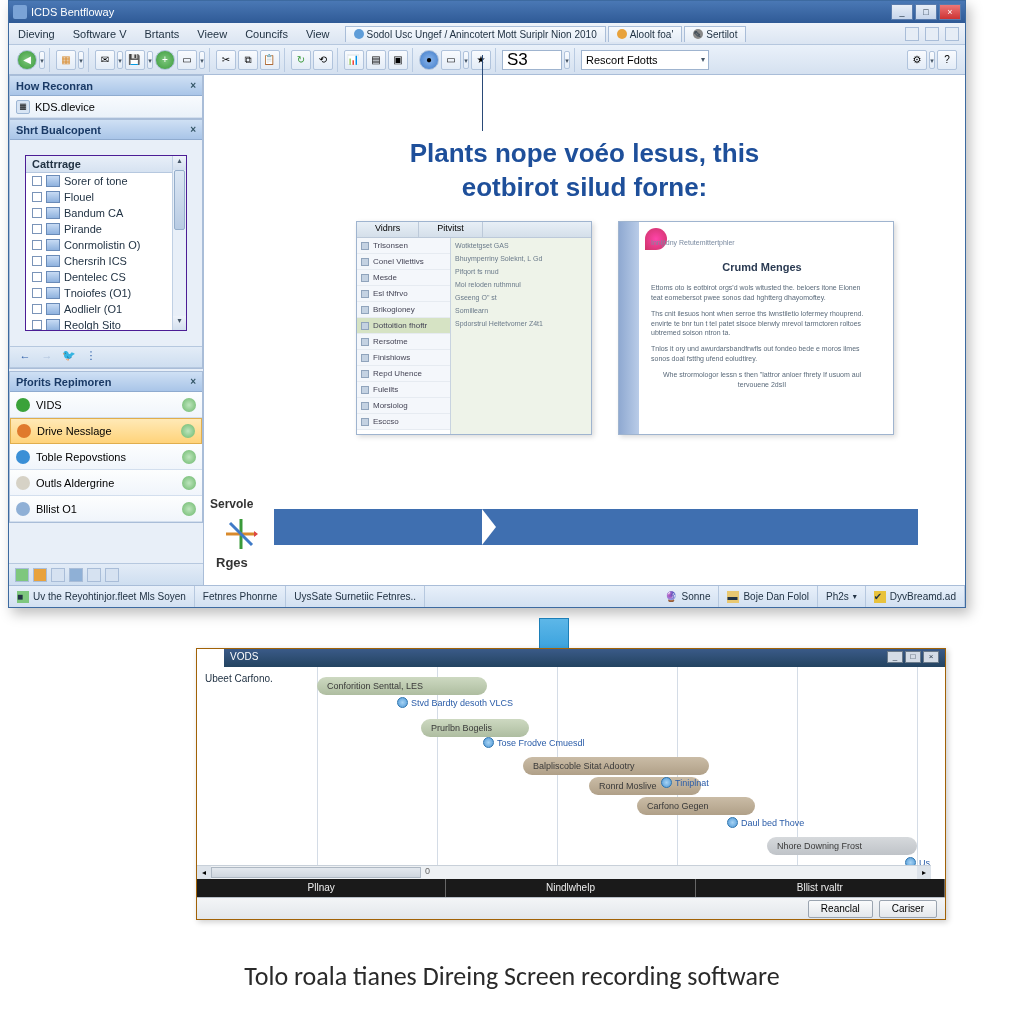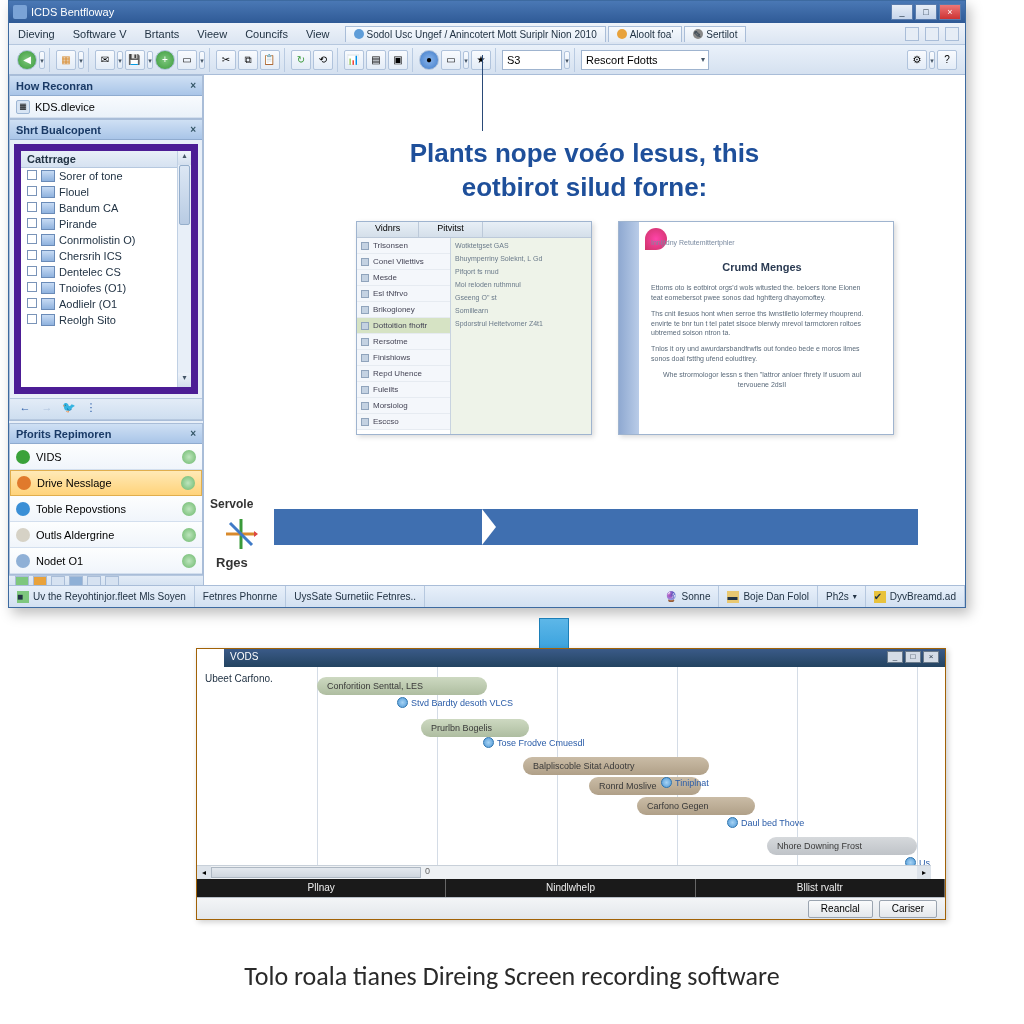--- a/index.html
+++ b/index.html
@@ -21,37 +21,37 @@
 .menu-aux { margin-left: auto; display: flex; gap: 6px; padding-right: 6px; }
 .aux-icon { width: 14px; height: 14px; background: #e6edf6; border: 1px solid #a9bdd8; }
 
 .toolbar { height: 30px; background: linear-gradient(#eaf1fa,#d5e1f0); border-bottom: 1px solid #a9bdd8; display: flex; align-items: center; padding: 0 4px; gap: 2px; }
 .tool-group { display: flex; align-items: center; gap: 2px; padding: 0 4px; border-right: 1px solid #b9cbe2; height: 24px; }
 .tool-btn { width: 20px; height: 20px; background: linear-gradient(#f9fbfe,#e3ecf7); border: 1px solid #b0c3dc; border-radius: 2px; display: flex; align-items: center; justify-content: center; font-size: 10px; }
 .tool-btn.round { border-radius: 50%; }
 .tool-btn.green { background: radial-gradient(#7ec77e,#3a9a3a); color: #fff; }
 .tool-btn.blue { background: radial-gradient(#8ab6ed,#3f7ac7); }
 .tool-drop { width: 6px; height: 18px; background: linear-gradient(#f9fbfe,#e3ecf7); border: 1px solid #b0c3dc; border-radius: 2px; font-size: 7px; text-align: center; line-height: 18px; color: #456; }
-.tool-input { height: 20px; border: 1px solid #9fb4cf; background: #fff; font-size: 11px; padding: 4px 4px; }
+.tool-input { height: 20px; border: 1px solid #9fb4cf; background: #fff; font-size: 17px; padding: 4px 4px; }
 .tool-combo { height: 20px; border: 1px solid #9fb4cf; background: #fff; font-size: 11px; padding: 0 14px 0 4px; position: relative; display: flex; align-items: center; }
 .tool-combo::after { content: "▾"; position: absolute; right: 3px; font-size: 8px; color: #456; }
 
 .body-area { position: absolute; top: 74px; bottom: 22px; left: 0; right: 0; display: flex; }
 
 .sidebar { width: 195px; background: #e8eff8; border-right: 1px solid #a9bdd8; display: flex; flex-direction: column; }
 .panel { border: 1px solid #a9bdd8; margin: 0; }
 .panel-header { height: 20px; background: linear-gradient(#cfe0f4,#a9c5e8); border-bottom: 1px solid #8fabcf; display: flex; align-items: center; padding: 0 6px; font-size: 11px; color: #1a3a66; font-weight: bold; }
 .panel-header .x { margin-left: auto; color: #356; cursor: default; font-size: 10px; }
 .panel-row { height: 22px; display: flex; align-items: center; padding: 0 6px; gap: 5px; font-size: 11px; background: linear-gradient(#f8fbfe,#eaf1f9); border-bottom: 1px solid #d3dfee; }
 .mini-ico { width: 14px; height: 14px; background: #d8e5f4; border: 1px solid #9db6d4; border-radius: 2px; font-size: 8px; text-align: center; line-height: 12px; }
 
-.tree-box { background: #fff; border: 7px solid #4c1d95; margin: 4px; height: 250px; overflow: hidden; position: relative; }
+.tree-box { background: #fff; border: 1px solid #4c1d95; margin: 15px; height: 176px; overflow: hidden; position: relative; }
 .tree-title { background: linear-gradient(#e8eff8,#d6e2f1); border-bottom: 1px solid #b6c8df; font-size: 11px; font-weight: bold; padding: 2px 6px; color: #234; }
 .tree-list { }
-.tree-item { display: flex; align-items: flex-start; gap: 4px; padding: 2px 6px; font-size: 11px; color: #234; }
+.tree-item { display: flex; align-items: center; gap: 4px; padding: 2px 6px; font-size: 11px; color: #234; }
 .tree-item .cb { width: 10px; height: 10px; border: 1px solid #7a94b8; background: #fff; }
 .tree-item .tico { width: 14px; height: 12px; background: linear-gradient(#c7dbf4,#8fb2de); border: 1px solid #6a8bb8; }
 .tree-scroll { position: absolute; right: 0; top: 0; bottom: 0; width: 14px; background: #e8eff8; border-left: 1px solid #c0d0e4; }
 .tree-scroll .thumb { position: absolute; left: 1px; right: 1px; top: 14px; height: 60px; background: linear-gradient(#dce7f4,#b8cbe3); border: 1px solid #95aecb; border-radius: 2px; }
 .tree-scroll .arr { position: absolute; left: 0; right: 0; height: 14px; background: linear-gradient(#eef3fa,#d3dfee); text-align: center; font-size: 8px; color: #456; }
 .tree-scroll .arr.up { top: 0; } .tree-scroll .arr.dn { bottom: 0; }
 
 .nav-strip { height: 22px; background: linear-gradient(#e3ecf7,#cedef0); border-top: 1px solid #b6c8df; border-bottom: 1px solid #b6c8df; display: flex; align-items: center; gap: 4px; padding: 0 6px; }
 .nav-strip .nbtn { width: 18px; height: 16px; text-align: center; font-size: 11px; color: #2a5ca8; }
 
@@ -330,21 +330,21 @@
               <span>Toble Repovstions</span>
               <span class="rep-status" style="background:radial-gradient(#bde5bd,#6ab76a);border-radius:50%"></span>
             </div>
             <div class="rep-row">
               <span class="rep-ico" style="background:#d6d2c6"></span>
               <span>Outls Aldergrine</span>
               <span class="rep-status" style="background:radial-gradient(#bde5bd,#6ab76a);border-radius:50%"></span>
             </div>
             <div class="rep-row">
               <span class="rep-ico" style="background:#8fb0d6"></span>
-              <span>Nodet O1</span>
+              <span>Bllist O1</span>
               <span class="rep-status" style="background:radial-gradient(#bde5bd,#6ab76a);border-radius:50%"></span>
             </div>
           </div>
       </div>
 
       <div class="side-footer">
         <div class="sf-ico" style="background:#7ec77e"></div>
         <div class="sf-ico" style="background:#e8a23c"></div>
         <div class="sf-ico"></div>
         <div class="sf-ico" style="background:#8fb0d6"></div>

